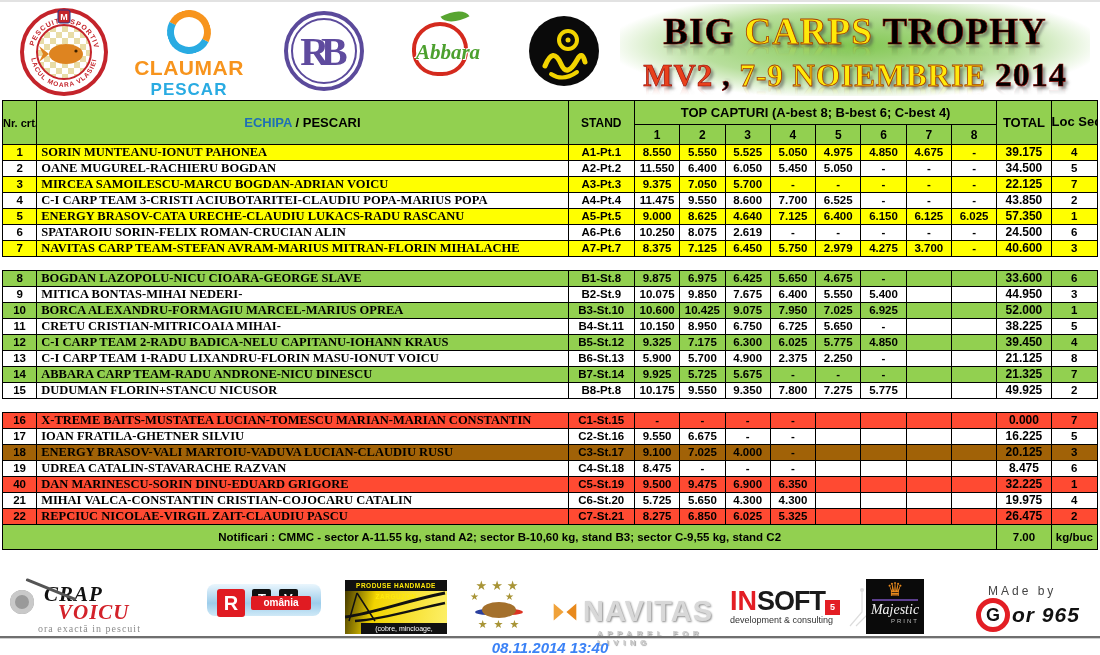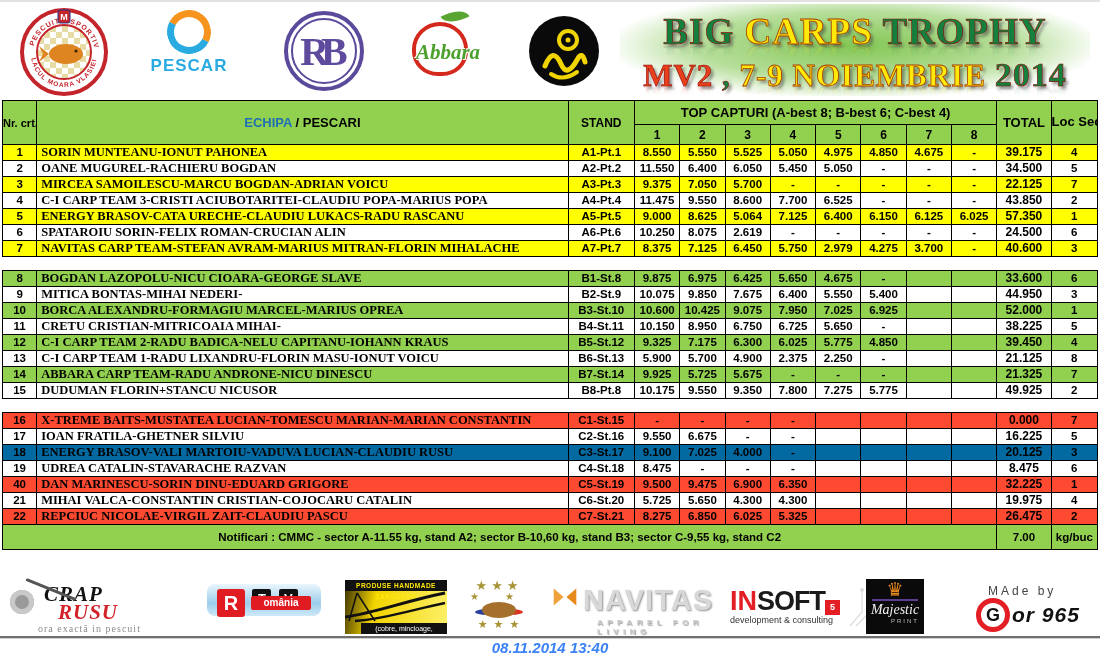--- a/index.html
+++ b/index.html
@@ -29,21 +29,21 @@
   .mascot { position:absolute; left:527px; top:12px; }
 
   .title-wrap { position:absolute; left:612px; top:0; width:486px; height:100px; font-family:"Liberation Serif", serif; }
   .title-glow { position:absolute; left:8px; top:2px; width:470px; height:92px;
       background:radial-gradient(ellipse at 50% 45%, rgba(124,196,74,.95) 0%, rgba(124,196,74,.55) 48%, rgba(124,196,74,0) 75%); }
   .t-line { position:relative; text-align:center; font-weight:bold; white-space:nowrap;
       text-shadow:3px 3px 3px rgba(70,70,70,.55);
       -webkit-box-reflect: below -16px linear-gradient(transparent 55%, rgba(0,0,0,.30)); }
   .t-line1 { font-size:37px; letter-spacing:1px; margin-top:8px; }
   .t-line2 { font-size:31px; letter-spacing:1px; margin-top:3px; }
-  .t-red { color:#15803d; -webkit-text-stroke:.6px #8d0500; }
+  .t-red { color:#000000; -webkit-text-stroke:.6px #8d0500; }
   .t-yellow { color:#ffe90a; -webkit-text-stroke:.8px #a63c00; }
   .t-orange { color:#e8401c; -webkit-text-stroke:.6px #8d0500; }
   .t-2014 { font-size:110%; }
 
   
   #results { position:absolute; left:2px; top:100px; border-collapse:collapse; table-layout:fixed; width:1096px; }
   #results th, #results td { border:1px solid #000; overflow:hidden; white-space:nowrap; color:#000; }
   #results th { background:#92d050; font-weight:bold; }
   .th-nr { font-size:11px; white-space:pre-line; }
   .th-echipa { font-size:13px; }
@@ -85,21 +85,21 @@
   .zarg-bot { position:absolute; bottom:0; left:16px; right:0; background:#111; color:#fff; font-size:7px; text-align:center; height:11px; line-height:11px; }
 
   .club { position:absolute; left:460px; top:2px; width:78px; height:54px; text-align:center; color:#a89436; }
   .club-stars1 { font-size:13px; letter-spacing:4px; line-height:12px; }
   .club-stars2 { font-size:10px; letter-spacing:26px; line-height:10px; padding-left:10px; }
   .club-fishy { width:34px; height:16px; margin:0 auto; background:#a4702c; border-radius:50%;
       box-shadow:-12px 2px 0 -5px #2a3f9e, 12px 2px 0 -5px #d32; }
   .club-stars3 { font-size:11px; letter-spacing:6px; line-height:12px; padding-left:5px;}
 
   .navitas { position:absolute; left:553px; top:6px; width:160px; }
-  .nav-row { display:flex; align-items:flex-start; }
+  .nav-row { display:flex; align-items:center;margin-top:11px; }
   .nav-name { font-size:29px; font-weight:900; color:#d8d8d8; letter-spacing:1px; text-shadow:1px 1px 2px #8f8f8f; margin-left:6px; }
   .nav-tag { font-size:8px; font-weight:bold; color:#c9c9c9; letter-spacing:4.5px; margin:1px 0 0 44px; text-shadow:1px 1px 1px #9f9f9f; }
 
   .insoft { position:absolute; left:730px; top:10px; }
   .insoft-main { font-size:27px; font-weight:900; line-height:26px; }
   .insoft-in { color:#e31e24; }
   .insoft-soft { color:#1a1a1a; letter-spacing:-1px; }
   .insoft-badge { display:inline-block; width:15px; height:15px; background:#e31e24; color:#fff; font-size:9px; font-weight:bold;
       text-align:center; line-height:15px; vertical-align:baseline; }
   .insoft-sub { font-size:9px; color:#333; margin-top:0; }
@@ -146,20 +146,21 @@
       <ellipse cx="46" cy="46" rx="17" ry="10" fill="#de8420"></ellipse>
       <polygon points="29,46 19,38 23,46 19,54" fill="#de8420"></polygon>
       <circle cx="56" cy="43" r="1.6" fill="#3a2000"></circle>
       <rect x="38" y="2" width="12" height="13" rx="2" fill="#c4242b" stroke="#27348b" stroke-width="1"></rect>
       <text x="44" y="12" font-size="9" font-weight="bold" fill="#ffffff" text-anchor="middle">M</text>
     </svg>
   </div>
 
   <div class="claumar">
     <div class="claumar-ring"></div>
+    <div class="claumar-l1">CLAUMAR</div>
     <div class="claumar-l2">PESCAR</div>
   </div>
 
   <div class="rb-logo">
     <div class="rb-inner">
         <span>R</span>
         <span>B</span>
       </div>
   </div>
 
@@ -293,21 +294,21 @@
         <td>-</td>
         <td class="total-cell">43.850</td>
         <td>2</td>
       </tr>
       <tr style="background: rgb(255, 255, 0);">
         <td>5</td>
         <td class="team">ENERGY BRASOV-CATA URECHE-CLAUDIU LUKACS-RADU RASCANU</td>
         <td>A5-Pt.5</td>
         <td>9.000</td>
         <td>8.625</td>
-        <td>5.064</td>
+        <td>4.640</td>
         <td>7.125</td>
         <td>6.400</td>
         <td>6.150</td>
         <td>6.125</td>
         <td>6.025</td>
         <td class="total-cell">57.350</td>
         <td>1</td>
       </tr>
       <tr>
         <td>6</td>
@@ -488,21 +489,21 @@
         <td>6.675</td>
         <td>-</td>
         <td>-</td>
         <td></td>
         <td></td>
         <td></td>
         <td></td>
         <td class="total-cell">16.225</td>
         <td>5</td>
       </tr>
-      <tr style="background: #0369a1;">
+      <tr style="background: #a16207;">
         <td>18</td>
         <td class="team">ENERGY BRASOV-VALI MARTOIU-VADUVA LUCIAN-CLAUDIU RUSU</td>
         <td>C3-St.17</td>
         <td>9.100</td>
         <td>7.025</td>
         <td>4.000</td>
         <td>-</td>
         <td></td>
         <td></td>
         <td></td>
@@ -580,21 +581,21 @@
   </tbody>
 </table>
 
 <div id="bottom-band">
 
   <div class="crap">
     <div class="crap-reel">
         <div class="crap-rod"></div>
       </div>
     <div class="crap-l1">CRAP</div>
-    <div class="crap-l2">RUSU</div>
+    <div class="crap-l2">VOICU</div>
     <div class="crap-tag">ora exactă in pescuit</div>
   </div>
 
   <div class="rtv">
     <span class="rtv-r">R</span>
     <span class="rtv-t">T</span>
     <span class="rtv-v">V</span>
     <span class="rtv-sub">omânia</span>
   </div>
 

